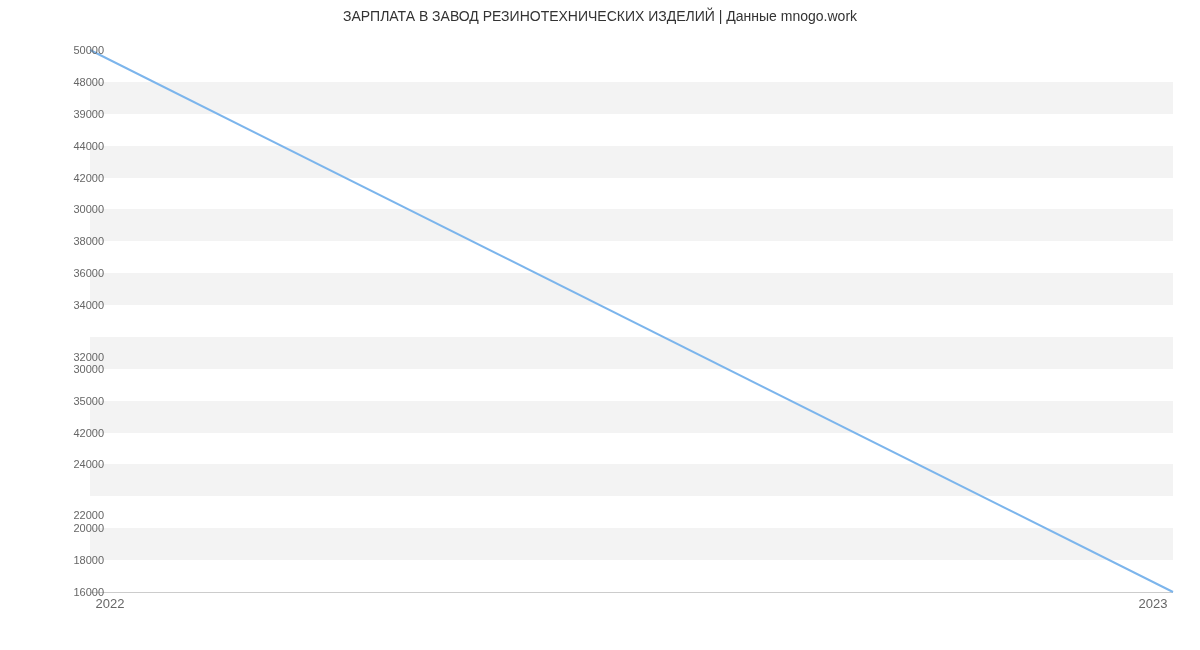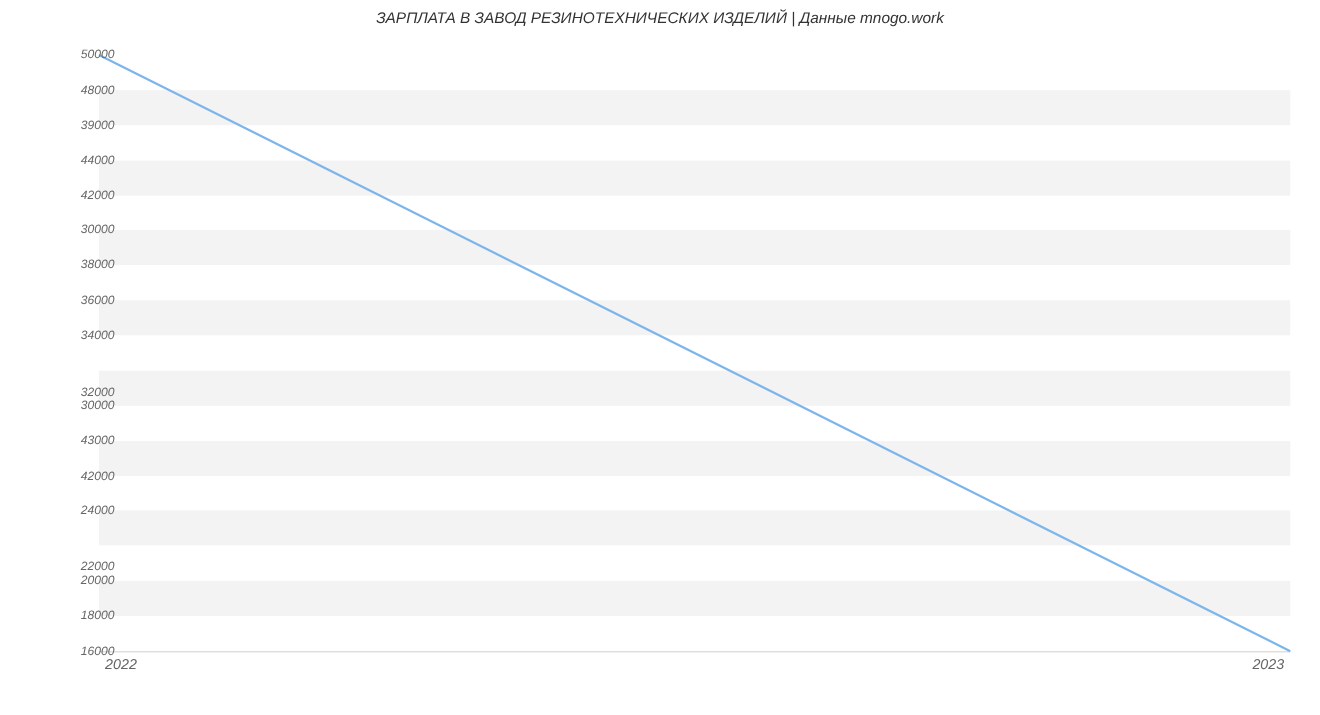--- a/index.html
+++ b/index.html
@@ -8,21 +8,20 @@
     font-family: "Lucida Grande", "Lucida Sans Unicode", Arial, Helvetica, sans-serif;
     background: #fff;
     width: 1200px;
     height: 650px;
     overflow: hidden;
   }
   .chart-container {
     position: relative;
     width: 1200px;
     height: 466px;
-    font-style: italic;
   }
   .chart-title {
     text-align: center;
     font-size: 14px;
     color: #333;
     padding-top: 8px;
     font-weight: normal;
   }
   .plot-area {
     position: absolute;
@@ -94,21 +93,21 @@
       </svg>
   </div>
 
   <div id="y-ticks">
       <div class="y-tick" style="top: 592px;">16000</div>
       <div class="y-tick" style="top: 560.118px;">18000</div>
       <div class="y-tick" style="top: 528.235px;">20000</div>
       <div class="y-tick" style="top: 515px;">22000</div>
       <div class="y-tick" style="top: 464.471px;">24000</div>
       <div class="y-tick" style="top: 432.588px;">42000</div>
-      <div class="y-tick" style="top: 400.706px;">43000</div>
+      <div class="y-tick" style="top: 400.706px;">35000</div>
       <div class="y-tick" style="top: 368.824px;">30000</div>
       <div class="y-tick" style="top: 336.941px; margin-top: 20px;">32000</div>
       <div class="y-tick" style="top: 305.059px;">34000</div>
       <div class="y-tick" style="top: 273.176px;">36000</div>
       <div class="y-tick" style="top: 241.294px;">38000</div>
       <div class="y-tick" style="top: 209.412px;">30000</div>
       <div class="y-tick" style="top: 177.529px;">42000</div>
       <div class="y-tick" style="top: 145.647px;">44000</div>
       <div class="y-tick" style="top: 113.765px;">39000</div>
       <div class="y-tick" style="top: 81.8824px;">48000</div>

